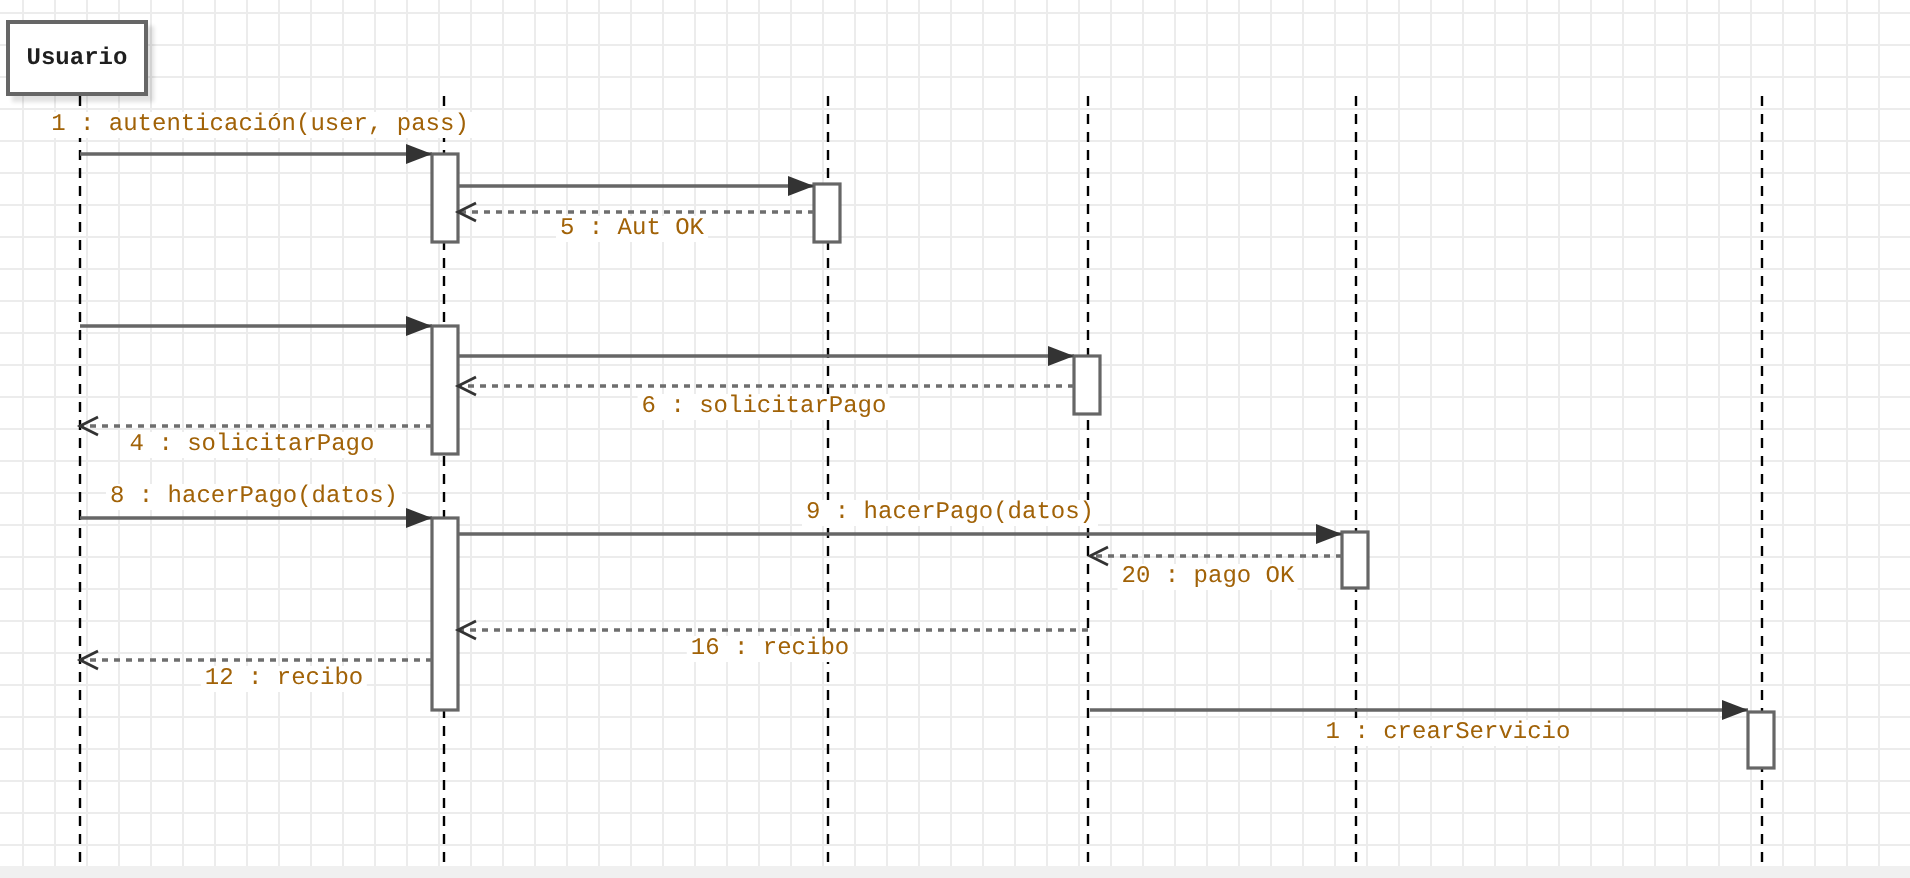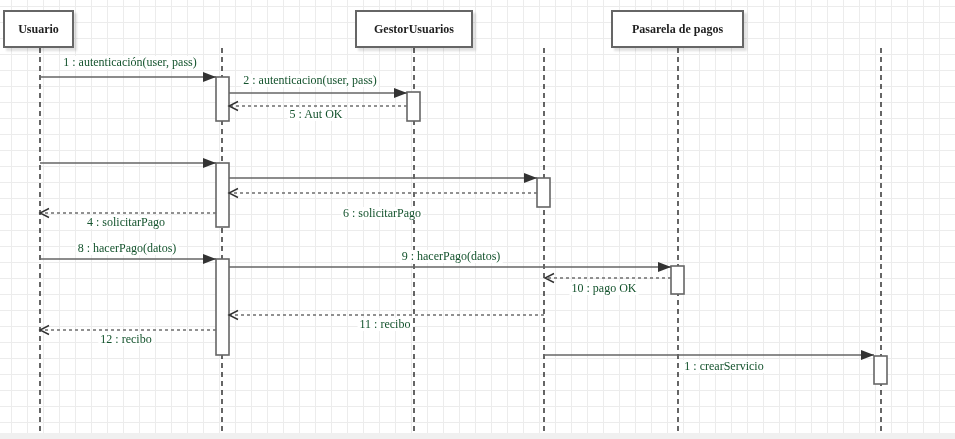--- a/index.html
+++ b/index.html
@@ -4,33 +4,33 @@
 <style>
   html,body{margin:0;padding:0;background:#fff;}
   #canvas{
     position:relative;width:955px;height:439px;overflow:hidden;
     background-color:#ffffff;
     background-image:
       linear-gradient(to right,#ececec 1px,transparent 1px),
       linear-gradient(to bottom,#ececec 1px,transparent 1px);
     background-size:16px 16px;
     background-position:11px 6px;
-    font-family:Liberation Serif, serif;
+    font-family:Liberation Mono, monospace;
   }
   .layer{position:absolute;left:0;top:0;}
   .actor{
     position:absolute;top:10px;height:38px;box-sizing:border-box;
     background:#ffffff;border:2px solid #666666;
     box-shadow:3px 3px 2px rgba(0,0,0,0.12);
     display:flex;align-items:center;justify-content:center;
     font-size:12px;font-weight:bold;color:#1f1f1f;white-space:nowrap;
   }
   .msg-label{
     position:absolute;transform:translateX(-50%);
-    font-size:12px;line-height:13px;color:#14532d;
+    font-size:12px;line-height:13px;color:#a16207;
     background:#ffffff;padding:0 2px;white-space:nowrap;
   }
   .edge-band{
     position:absolute;left:0;top:433px;width:955px;height:6px;
     background:#f0f0f0;
   }
 </style>
 </head>
 <body>
 
@@ -81,33 +81,26 @@
       <line x1="216" y1="213" x2="40" y2="213" marker-end="url(#mOpen)"></line>
       <line x1="671" y1="278" x2="545" y2="278" marker-end="url(#mOpen)"></line>
       <line x1="544" y1="315" x2="229" y2="315" marker-end="url(#mOpen)"></line>
       <line x1="216" y1="330" x2="40" y2="330" marker-end="url(#mOpen)"></line>
     </g>
   </svg>
 
   <div class="actor" style="left:3px;width:71px">
       <span>Usuario</span>
     </div>
-  <div class="actor" style="left:355px;width:118px">
-      <span>GestorUsuarios</span>
-    </div>
-  <div class="actor" style="left:611px;width:133px">
-      <span>Pasarela de pagos</span>
-    </div>
 
   <div class="msg-label" style="left:130px;top:56px">1 : autenticación(user, pass)</div>
-  <div class="msg-label" style="left:310px;top:74px">2 : autenticacion(user, pass)</div>
   <div class="msg-label" style="left:316px;top:108px">5 : Aut OK</div>
-  <div class="msg-label" style="left:382px;top:207px">6 : solicitarPago</div>
+  <div class="msg-label" style="left:382px;top:197px">6 : solicitarPago</div>
   <div class="msg-label" style="left:126px;top:216px">4 : solicitarPago</div>
   <div class="msg-label" style="left:127px;top:242px">8 : hacerPago(datos)</div>
-  <div class="msg-label" style="left:451px;top:250px">9 : hacerPago(datos)</div>
-  <div class="msg-label" style="left:604px;top:282px">10 : pago OK</div>
-  <div class="msg-label" style="left:385px;top:318px">11 : recibo</div>
-  <div class="msg-label" style="left:126px;top:333px">12 : recibo</div>
+  <div class="msg-label" style="left:475px;top:250px">9 : hacerPago(datos)</div>
+  <div class="msg-label" style="left:604px;top:282px">20 : pago OK</div>
+  <div class="msg-label" style="left:385px;top:318px">16 : recibo</div>
+  <div class="msg-label" style="left:142px;top:333px">12 : recibo</div>
   <div class="msg-label" style="left:724px;top:360px">1 : crearServicio</div>
 
   <div class="edge-band"></div>
 </div>
 
 </body></html>

